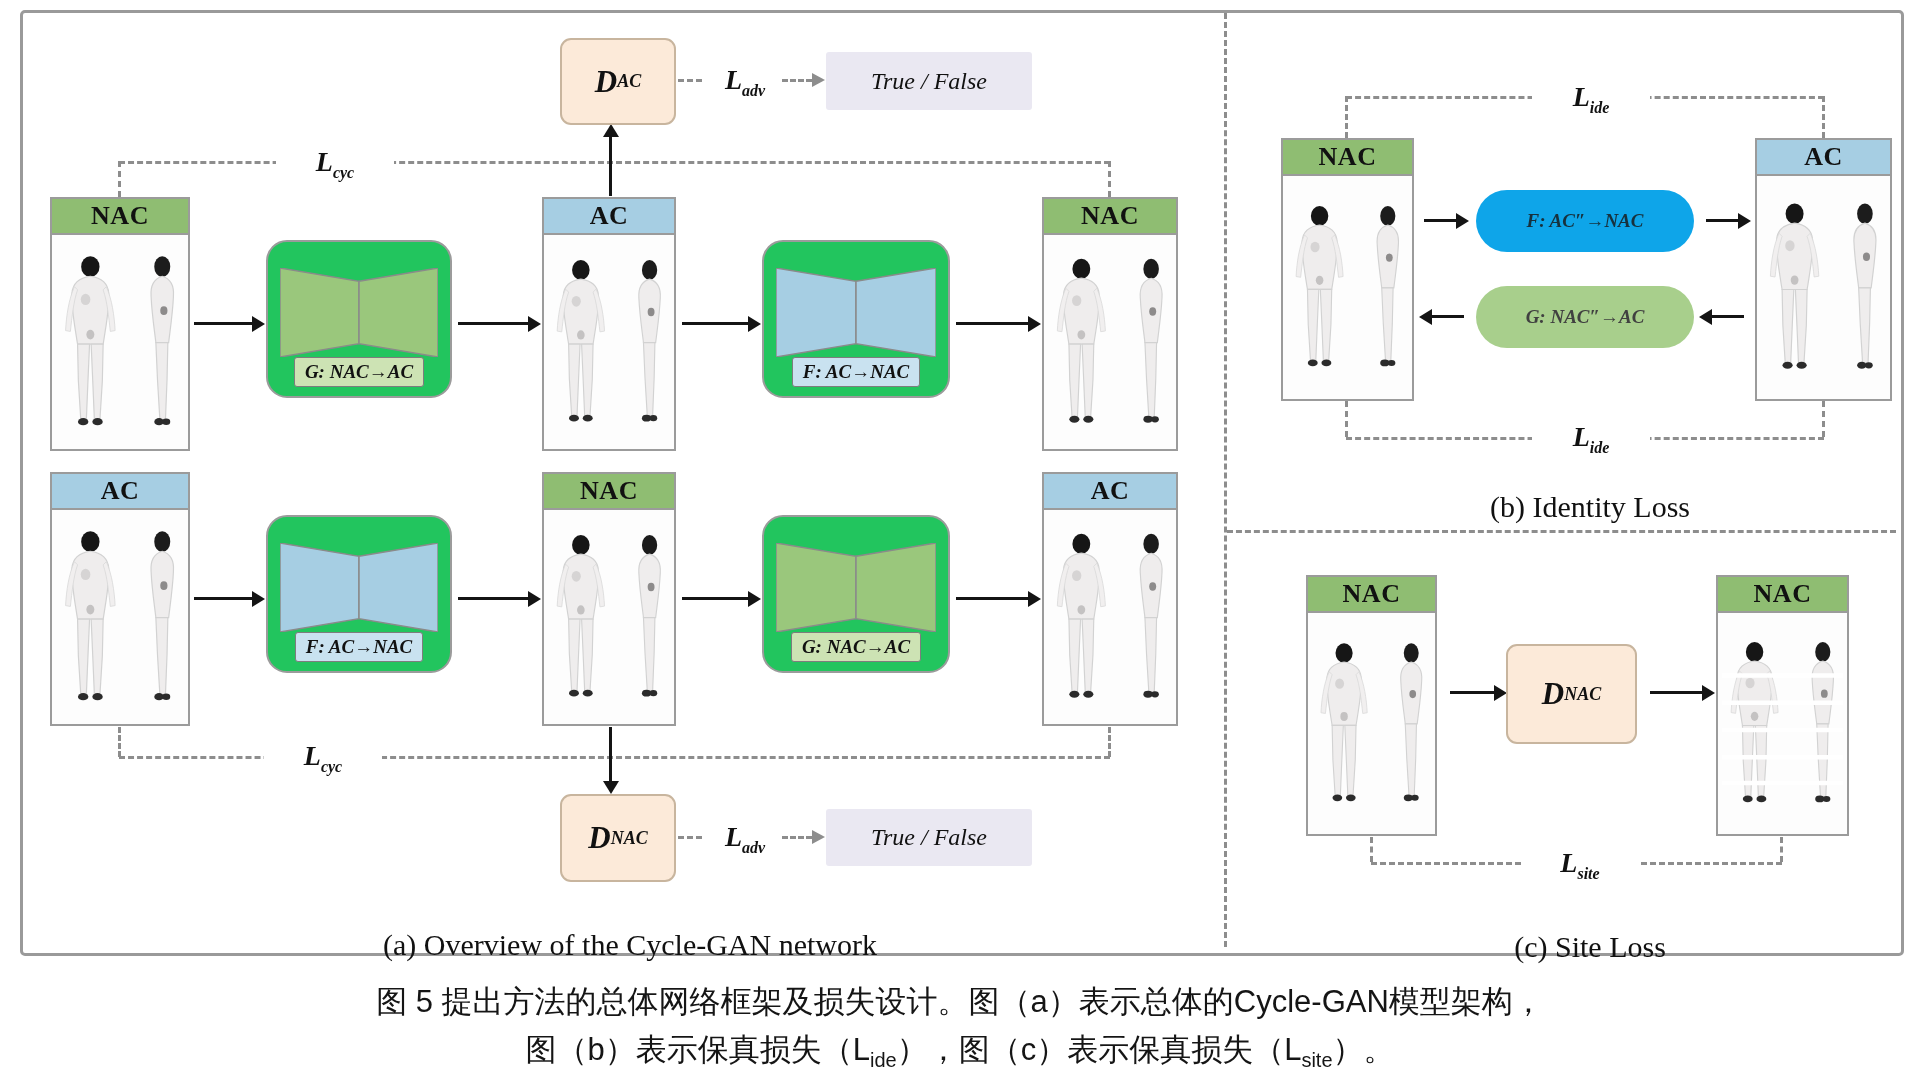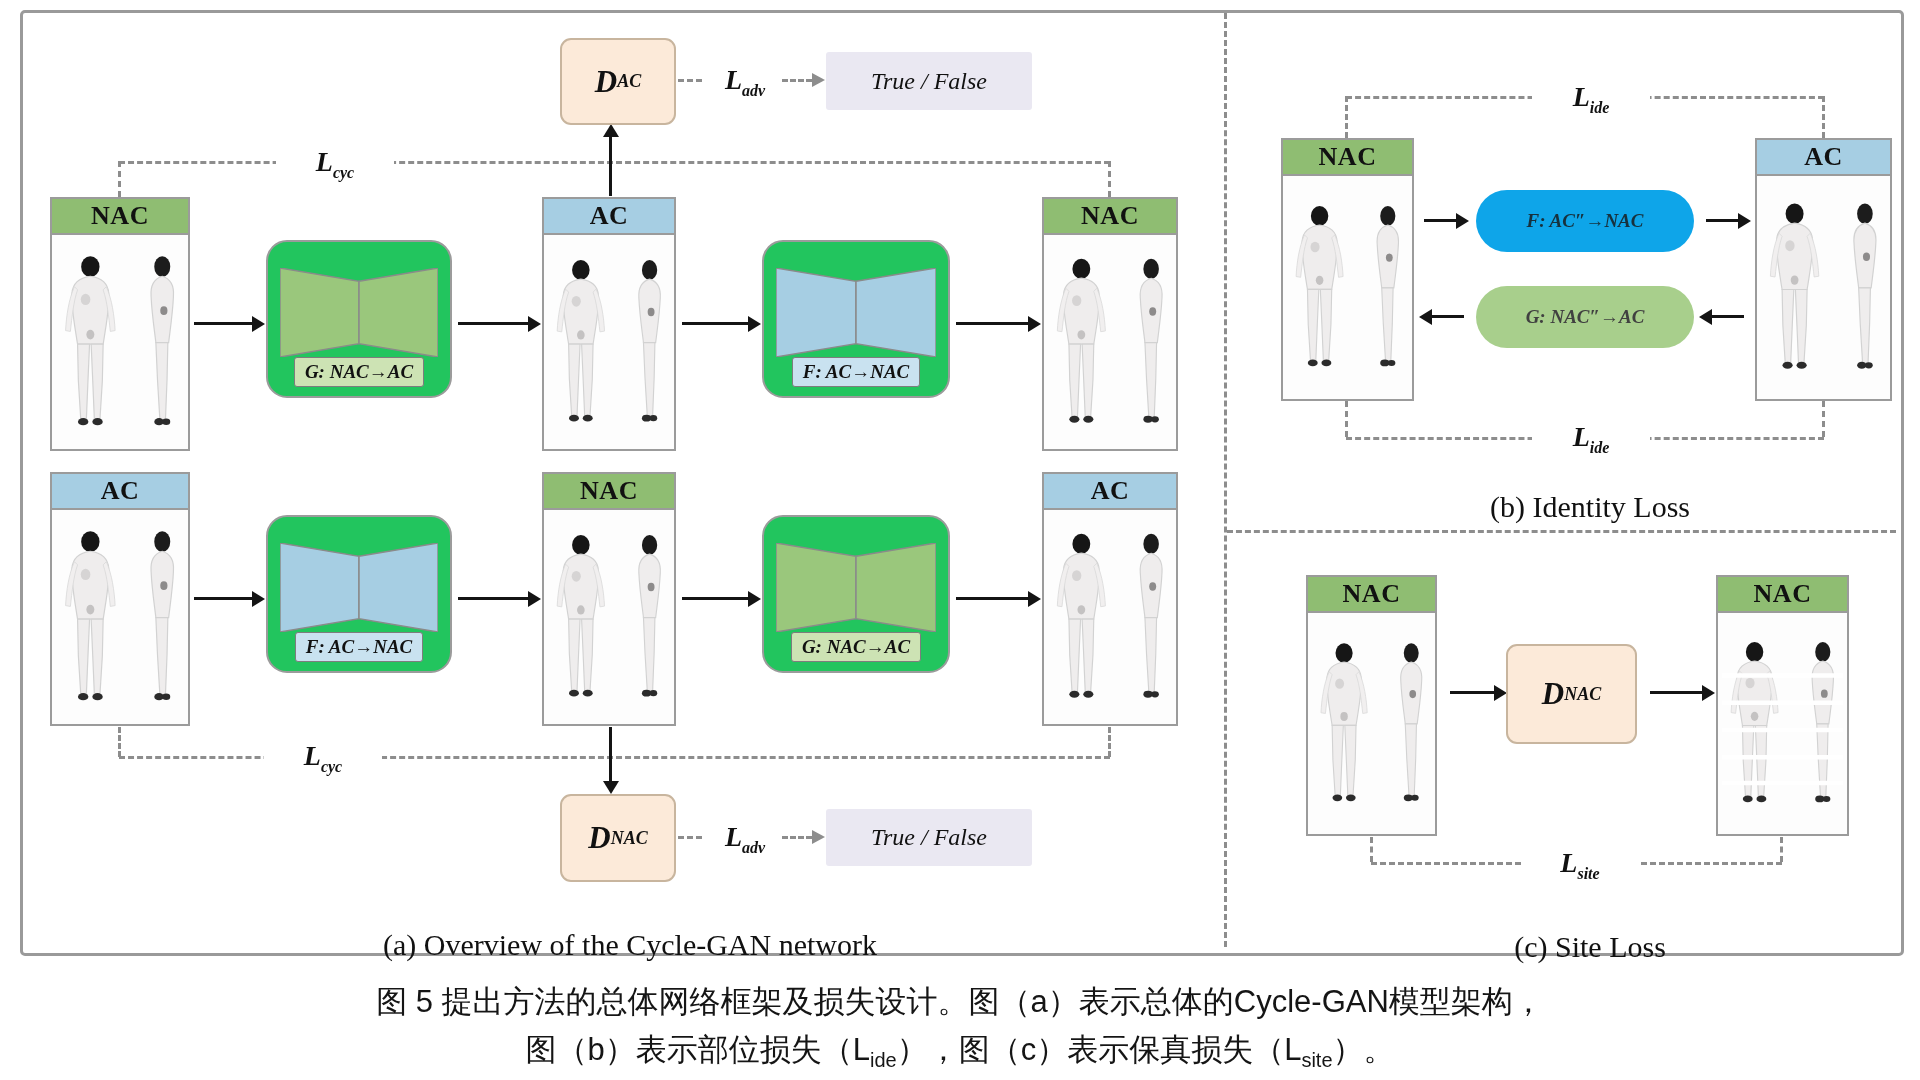--- a/index.html
+++ b/index.html
@@ -307,16 +307,16 @@
 
   <div class="dash h" style="left:1371px;top:862px;width:411px;"></div>
   <div class="dash v" style="left:1370px;top:837px;height:25px;"></div>
   <div class="dash v" style="left:1780px;top:837px;height:25px;"></div>
   <div class="loss" style="left:1521px;top:846px;width:110px;"><span>L</span><sub>site</sub></div>
 
   <div class="pcap" style="left:1330px;top:928px;width:520px;">(c) Site Loss</div>
 
   <div class="figcap" style="top:982px;">图 5 提出方法的总体网络框架及损失设计。图（a）表示总体的Cycle-GAN模型架构，</div>
   <div class="figcap" style="top:1030px;">
-    <span>图（b）表示部位损失（L</span><sub>ide</sub><span>），图（c）表示保真损失（L</span><sub>site</sub><span>）。</span>
+    <span>图（b）表示保真损失（L</span><sub>ide</sub><span>），图（c）表示保真损失（L</span><sub>site</sub><span>）。</span>
   </div>
 
 </div>
 
 </body></html>

